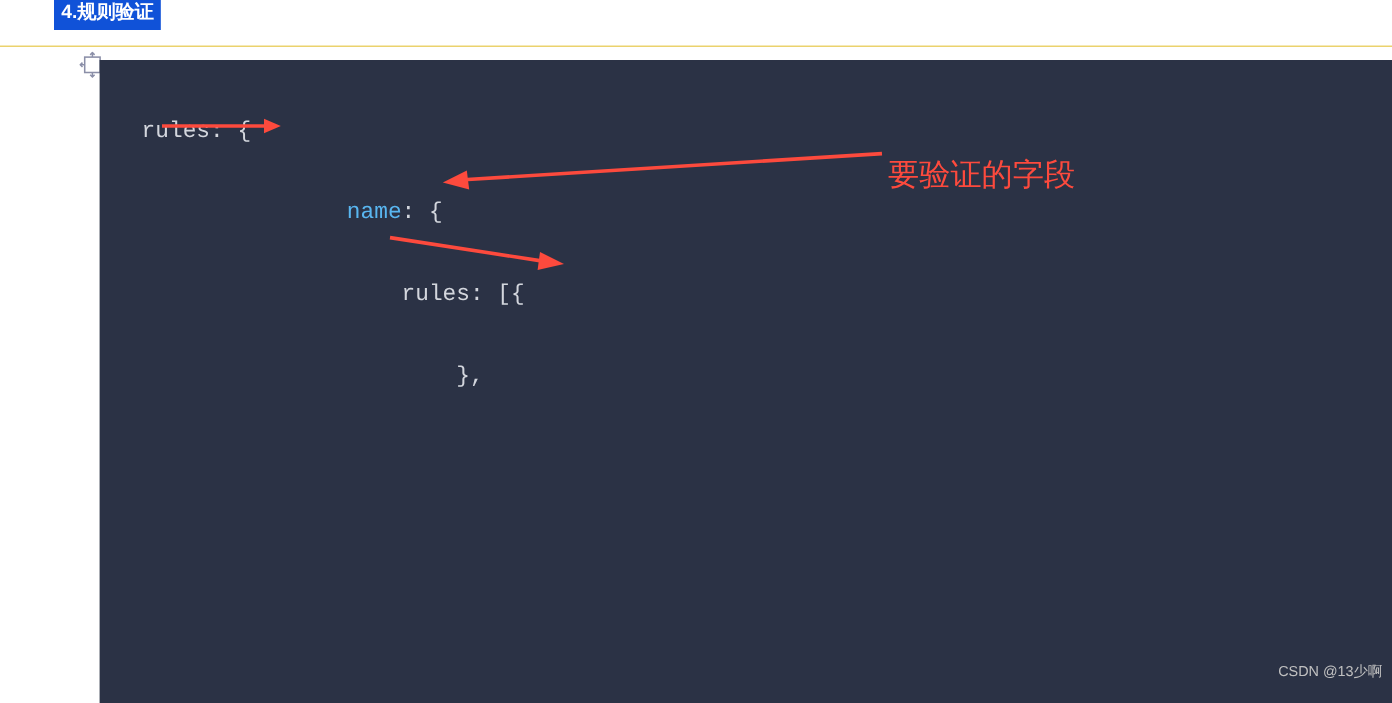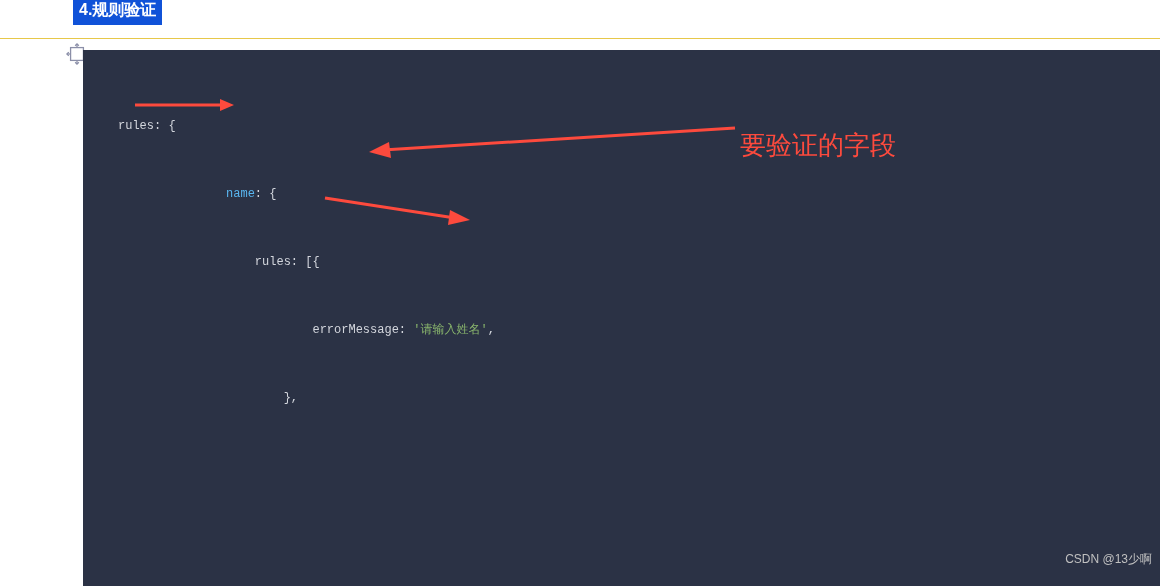--- a/index.html
+++ b/index.html
@@ -14,21 +14,20 @@
   .heading {
     position: absolute;
     top: 0;
     left: 45px;
     background: #1052d8;
     color: #fff;
     font-weight: bold;
     font-size: 16px;
     padding: 0 6px 4px 6px;
     font-family: Arial, "Microsoft YaHei", sans-serif;
-    margin-left: 28px;
   }
   .hr-line {
     position: absolute;
     top: 38px;
     left: 0;
     width: 1160px;
     height: 1px;
     background: #e7c84a;
   }
   .crosshair {
@@ -40,23 +39,23 @@
     color: #8b8fa8;
   }
   .codeblock {
     position: absolute;
     top: 50px;
     left: 83px;
     width: 1077px;
     height: 536px;
     background: #2b3245;
     color: #d0d4dc;
-    font-size: 12px;
+    font-size: 19px;
     line-height: 34px;
-    padding-top: 25px;
+    padding-top: 8px;
     white-space: pre;
     overflow: hidden;
     font-family: Liberation Mono, monospace;
   }
   .line { padding-left: 35px; }
   .k-prop   { color: #d3d6dd; }
   .k-punc   { color: #d3d6dd; }
   .k-name   { color: #59b6f0; }
   .k-true   { color: #c8834a; }
   .k-str    { color: #88b46c; }
@@ -101,21 +100,20 @@
     <polyline points="10,21 12,23 14,21"></polyline>
     <polyline points="3,10 1,12 3,14"></polyline>
     <polyline points="21,10 23,12 21,14"></polyline>
   </svg>
 </div>
 
 <div class="codeblock">
 <div class="line"><span class="k-prop">rules</span><span class="k-punc">: {</span></div>
 <div class="line">               <span class="k-name">name</span><span class="k-punc">: {</span></div>
 <div class="line">                   <span class="k-prop">rules</span><span class="k-punc">: [{</span></div>
-<div class="line">                           <span class="k-prop">errorMessage</span><span class="k-punc">: </span><span class="k-str">'请输入姓名'</span><span class="k-punc">,</span></div>
 <div class="line">                       <span class="k-punc">},</span></div>
 <div class="line">                       </div>
 
 
 
 
 
 
 
 </div>

